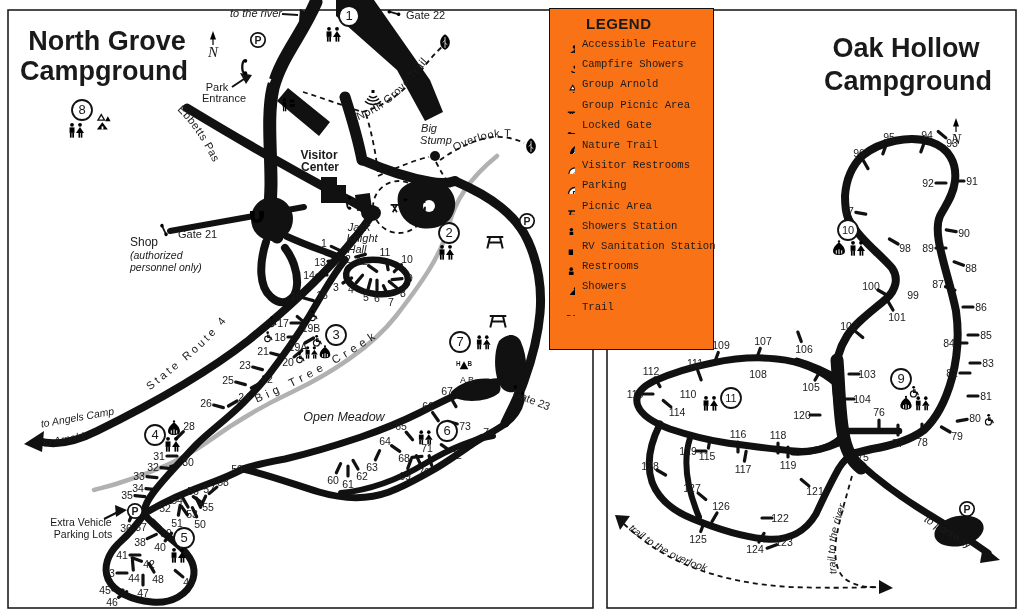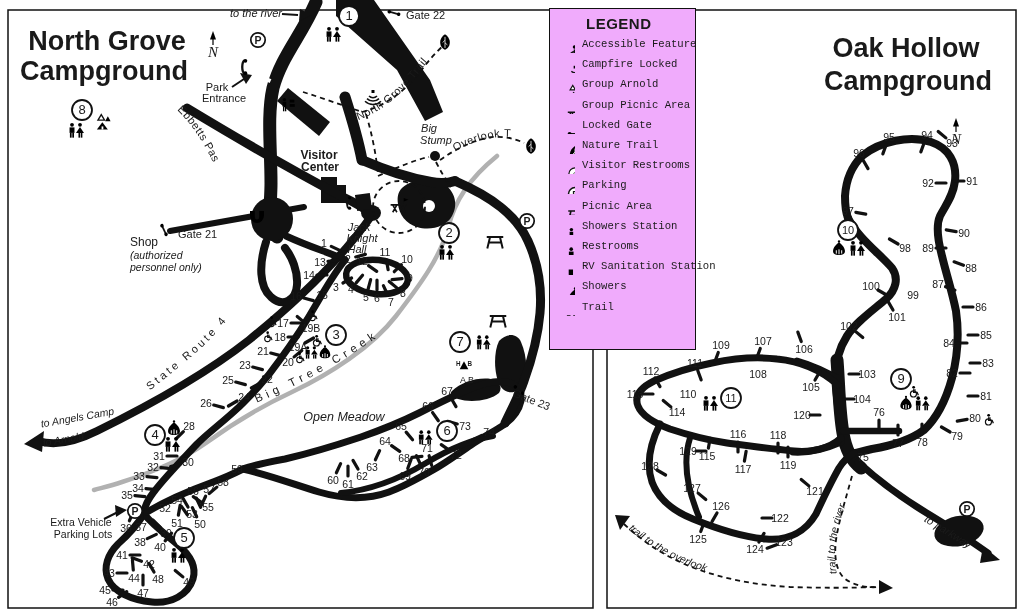--- a/index.html
+++ b/index.html
@@ -1,18 +1,18 @@
 <!DOCTYPE html>
 <html><head>
 <meta charset="utf-8">
 <style>
   html,body{margin:0;padding:0;background:#fff;}
   body{width:1024px;height:616px;position:relative;font-family:"Liberation Sans",sans-serif;color:#1a1a1a;}
   #map{position:absolute;left:0;top:0;}
-  #legend-box{position:absolute;left:549px;top:8px;width:147px;height:342px;background:#f0abfc;border:1.6px solid #111;box-sizing:border-box;z-index:5;}
+  #legend-box{position:absolute;left:549px;top:8px;width:165px;height:342px;background:#f97316;border:1.6px solid #111;box-sizing:border-box;z-index:5;}
   #legend-title{font-weight:bold;font-size:15px;letter-spacing:.5px;margin:6px 0 2px 36px;}
   .legend-row{display:flex;align-items:center;height:20.2px;font-family:Liberation Mono, monospace;}
   .legend-icon{width:32px;display:flex;justify-content:center;align-items:center;flex:0 0 32px;}
   .legend-label{font-size:10.6px;white-space:nowrap;}
   svg text{fill:#1a1a1a;}
 </style>
 </head>
 <body>
 
 <svg id="map" width="1024" height="616" viewBox="0 0 1024 616">
@@ -545,21 +545,21 @@
           </svg>
         </span>
         <span class="legend-label">Accessible Feature</span>
       </div>
       <div class="legend-row">
         <span class="legend-icon">
           <svg width="18" height="18" viewBox="-10 -10 20 20">
             <use href="#sym-campfire"></use>
           </svg>
         </span>
-        <span class="legend-label">Campfire Locked</span>
+        <span class="legend-label">Campfire Showers</span>
       </div>
       <div class="legend-row">
         <span class="legend-icon">
           <svg width="18" height="18" viewBox="-10 -10 20 20">
             <use href="#sym-group-camping"></use>
           </svg>
         </span>
         <span class="legend-label">Group Arnold</span>
       </div>
       <div class="legend-row">
@@ -614,32 +614,32 @@
         <span class="legend-icon">
           <svg width="18" height="18" viewBox="-10 -10 20 20">
             <use href="#sym-ranger-station"></use>
           </svg>
         </span>
         <span class="legend-label">Showers Station</span>
       </div>
       <div class="legend-row">
         <span class="legend-icon">
           <svg width="18" height="18" viewBox="-10 -10 20 20">
+            <use href="#sym-rv-sanitation"></use>
+          </svg>
+        </span>
+        <span class="legend-label">RV Sanitation Station</span>
+      </div>
+      <div class="legend-row">
+        <span class="legend-icon">
+          <svg width="18" height="18" viewBox="-10 -10 20 20">
             <use href="#sym-restrooms"></use>
           </svg>
         </span>
         <span class="legend-label">Restrooms</span>
-      </div>
-      <div class="legend-row">
-        <span class="legend-icon">
-          <svg width="18" height="18" viewBox="-10 -10 20 20">
-            <use href="#sym-rv-sanitation"></use>
-          </svg>
-        </span>
-        <span class="legend-label">RV Sanitation Station</span>
       </div>
       <div class="legend-row">
         <span class="legend-icon">
           <svg width="18" height="18" viewBox="-10 -10 20 20">
             <use href="#sym-showers"></use>
           </svg>
         </span>
         <span class="legend-label">Showers</span>
       </div>
       <div class="legend-row">

